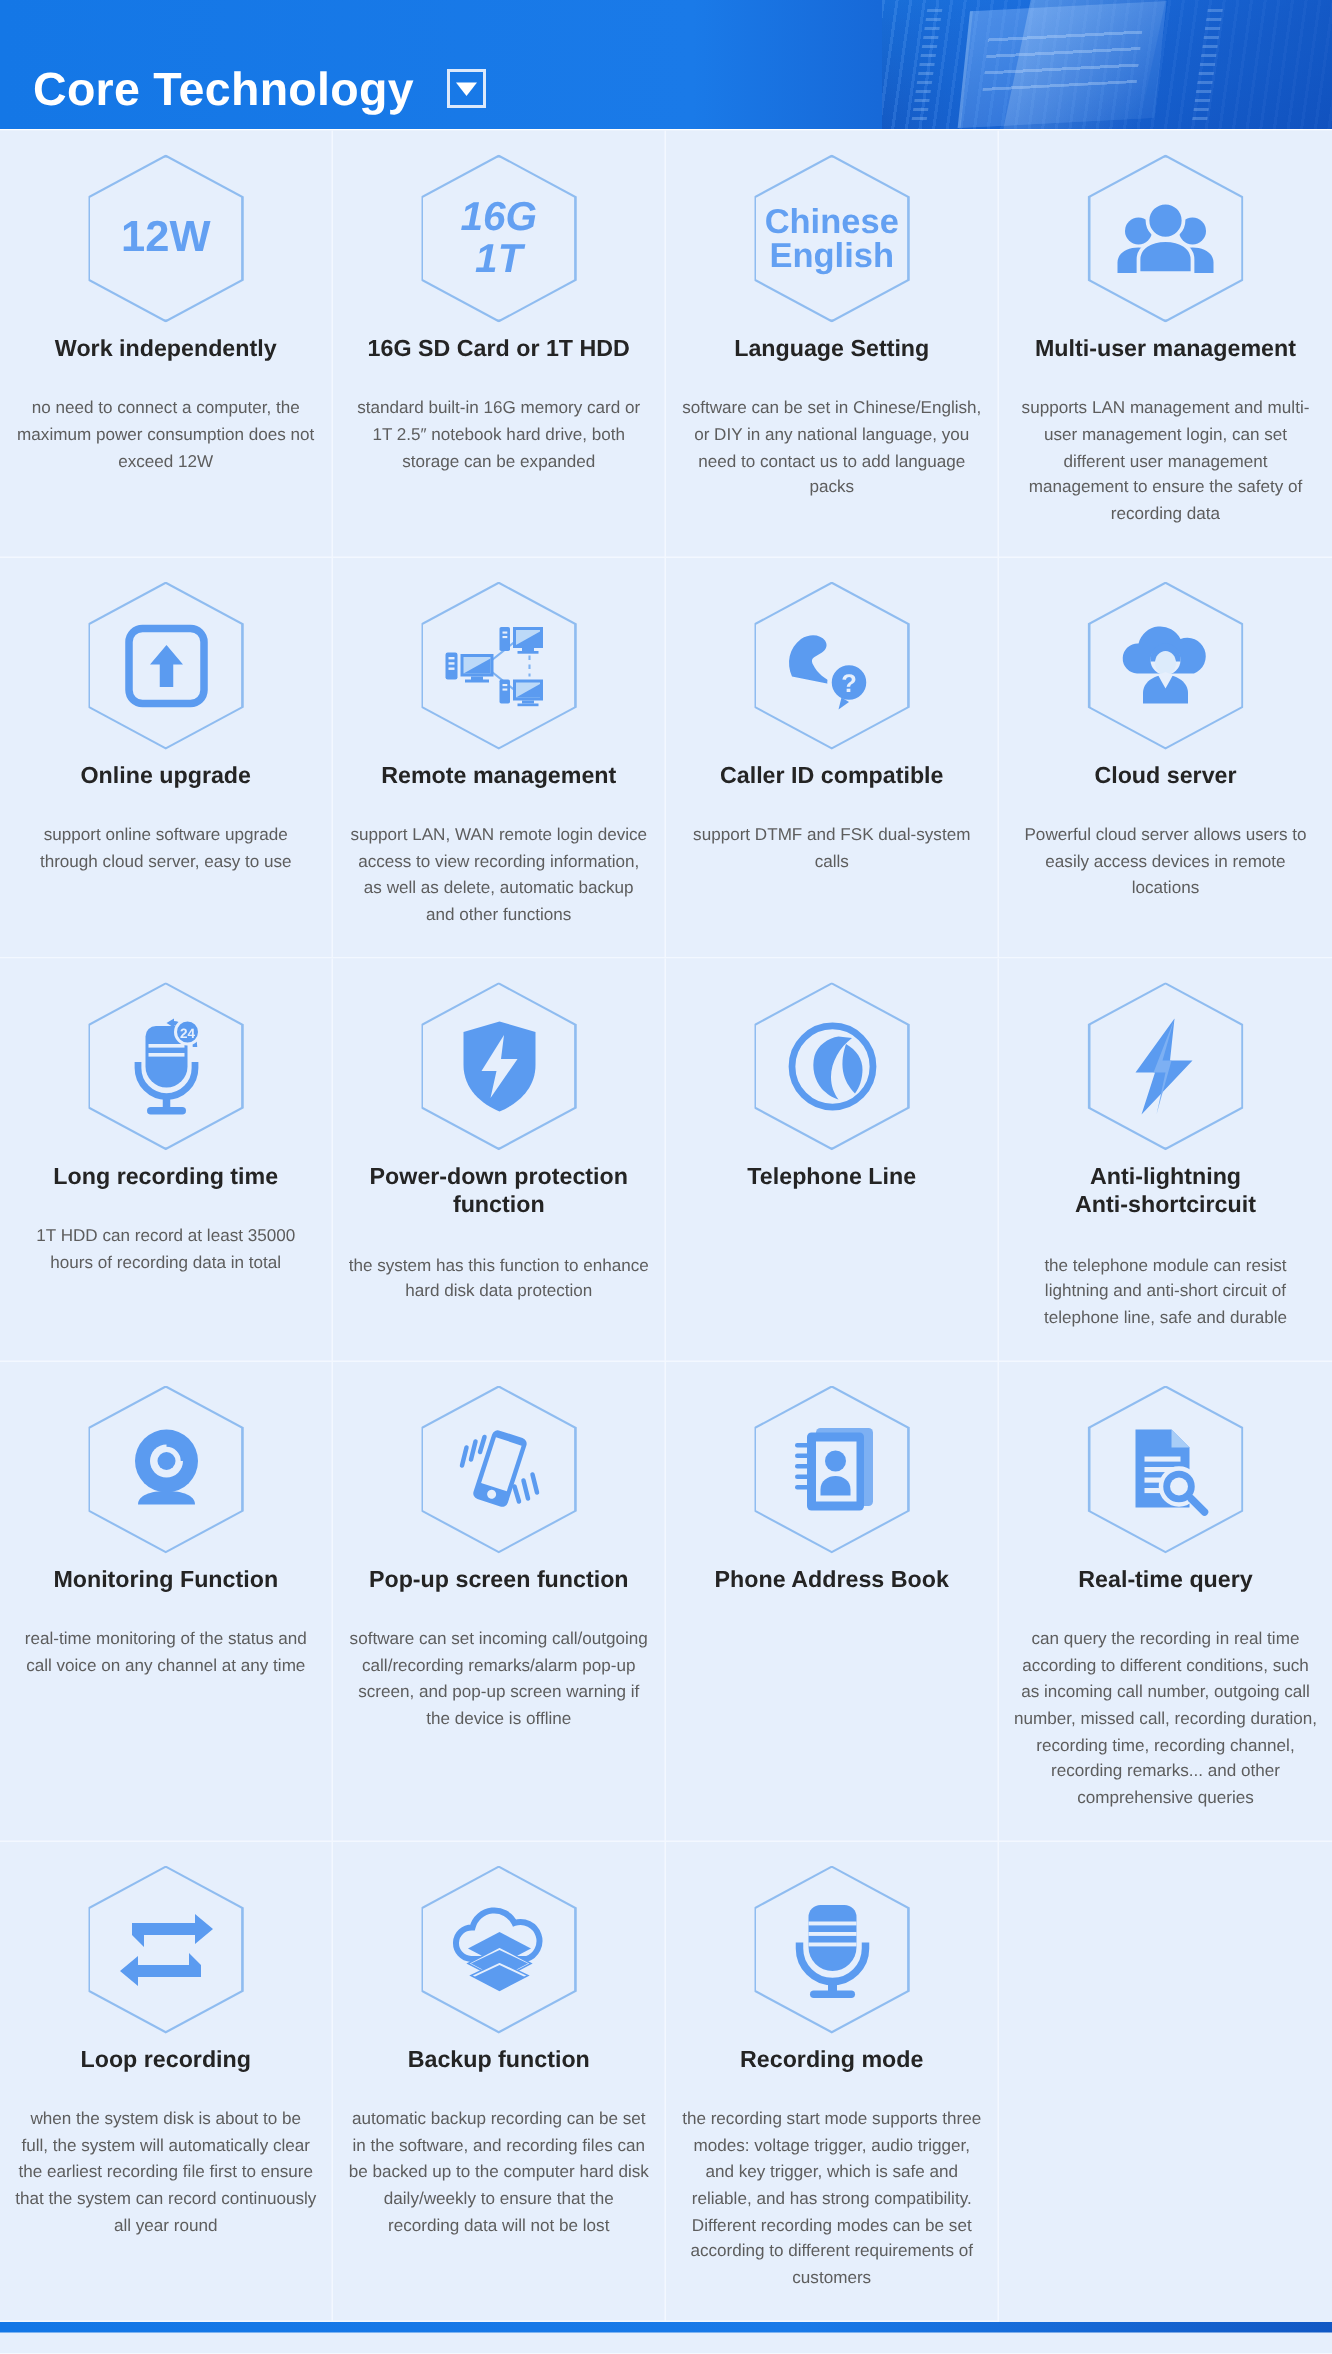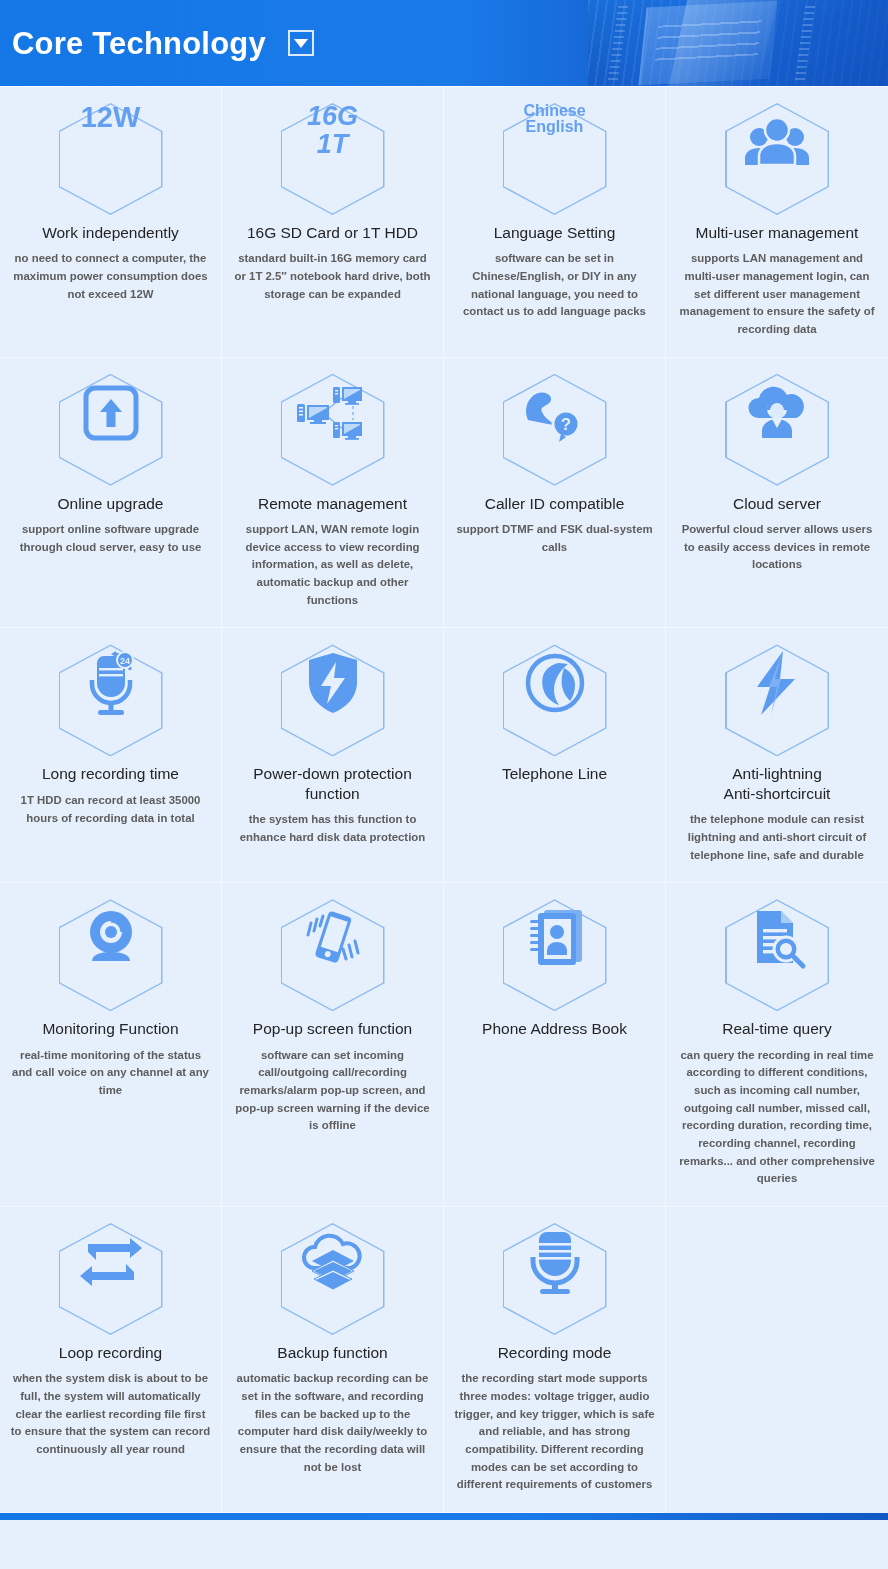--- a/index.html
+++ b/index.html
@@ -56,24 +56,24 @@
   }
   .banner-photo .strip1 { left: 25px; }
   .banner-photo .strip2 { left: 212px; }
   .banner-photo .glow {
     position: absolute; left: 90px; top: 0; width: 90px; height: 86px;
     background: linear-gradient(120deg, rgba(215,235,255,.30), rgba(215,235,255,0));
     transform: skewX(-12deg);
   }
 
   .banner-inner {
-    position: absolute; left: 0; top: 0;
+    position: absolute; left: 0; top: 16px;
     height: 86px; width: 620px;
     display: flex; align-items: center;
-    padding-left: 12px;
+    padding-left: 22px;
     z-index: 2;
   }
   .banner-title {
     color: #ffffff;
     font-size: 31px;
     font-weight: bold;
     letter-spacing: .2px;
     line-height: 1;
   }
   .banner-toggle {
@@ -105,21 +105,21 @@
     display: flex;
     flex-direction: column;
     align-items: center;
     background: #e6effc;
   }
   .cell:nth-child(4n) { border-right: none; }
 
   .hexwrap {
     width: 104px; height: 112px;
     position: relative;
-    display: flex; align-items: flex-start; justify-content: center;
+    display: flex; align-items: center; justify-content: center;
     margin-bottom: 6px;
   }
   .hex {
     position: absolute; inset: 0;
     clip-path: polygon(50% 0%, 100% 25%, 100% 75%, 50% 100%, 0% 75%, 0% 25%);
     background: #8fbcf0;
   }
   .hex::after {
     content: "";
     position: absolute; left: 1.5px; right: 1.5px; top: 1.6px; bottom: 1.6px;
@@ -134,50 +134,49 @@
   }
   .hex-text {
     position: relative; z-index: 2;
     color: #63a0f2;
     font-weight: bold;
     text-align: center;
     line-height: 1.02;
   }
   .t-12w   { font-size: 29px; }
   .t-16g   { font-size: 27px; font-style: italic; }
-  .t-lang  { font-size: 16px; }
+  .t-lang  { font-size: 23px; }
   .t-64    { font-size: 18px; }
   .t-64 .dashbox {
     margin-top: 5px;
     width: 68px; height: 19px;
     border: 1.6px solid #9ec6f5;
     display: flex; align-items: center; justify-content: center;
   }
   .t-64 .dashbox .dl {
     width: 56px; height: 3px;
     background: repeating-linear-gradient(90deg, #63a0f2 0px, #63a0f2 6px, transparent 6px, transparent 11px);
   }
 
   .cell-title {
     color: #242424;
     font-size: 15.5px;
-    font-weight: normal;
+    font-weight: bold;
     text-align: center;
     line-height: 1.25;
     margin-top: 2px;
     white-space: pre-line;
   }
   .cell-desc {
     color: #5d5d5d;
     font-size: 11.4px;
     line-height: 1.55;
     text-align: center;
-    margin-top: 8px;
+    margin-top: 22px;
     max-width: 204px;
-    font-weight: bold;
   }
 
   .footer-strip {
     width: 888px;
     height: 7px;
     background: linear-gradient(90deg, #1477e6 0%, #1a7ae8 60%, #1158c4 100%);
   }
 
   svg { display: block; overflow: visible; }
 </style>

